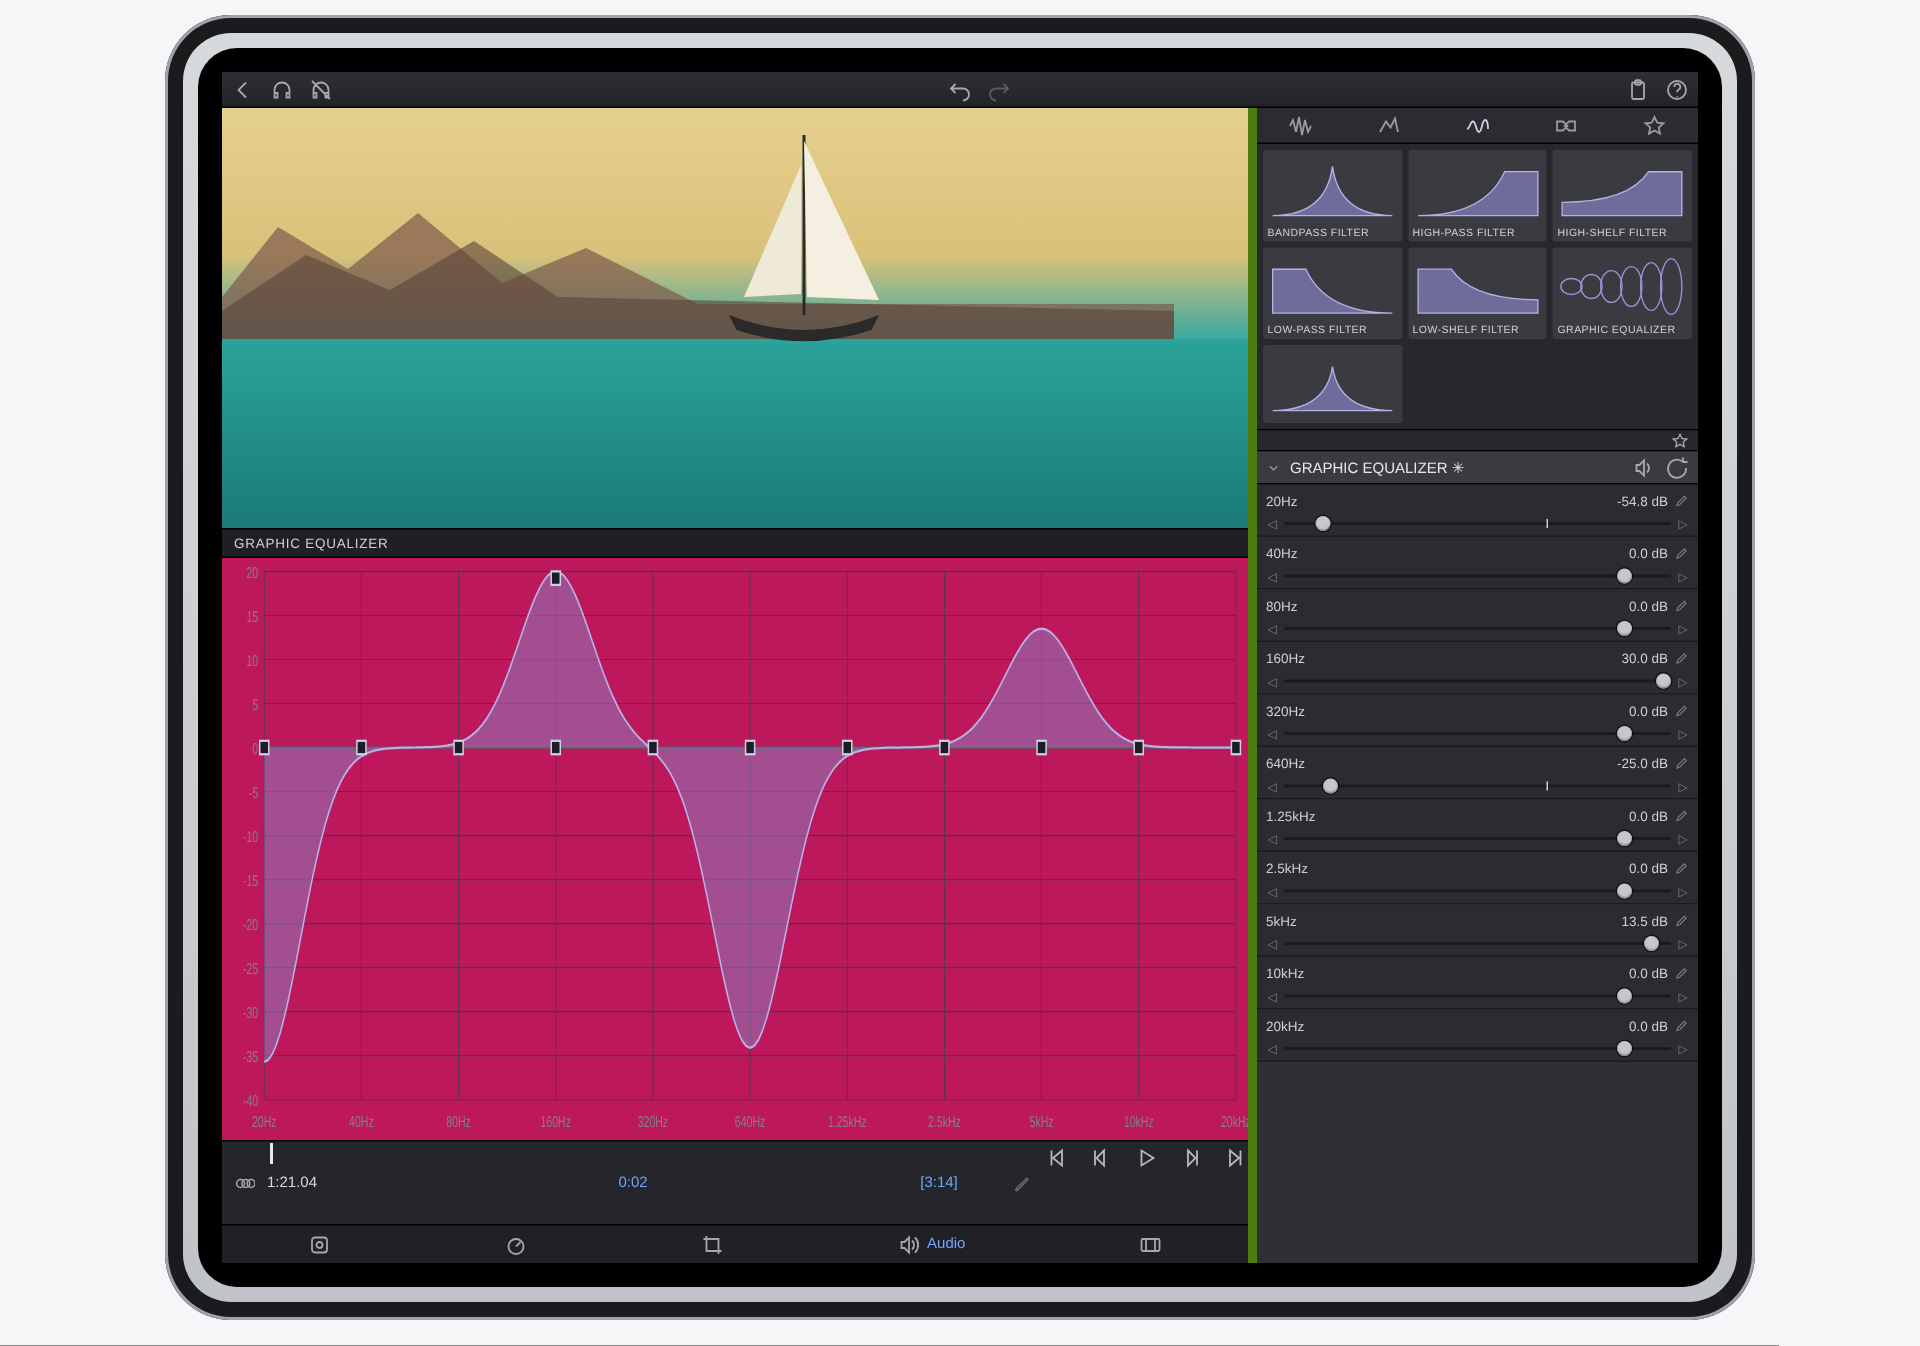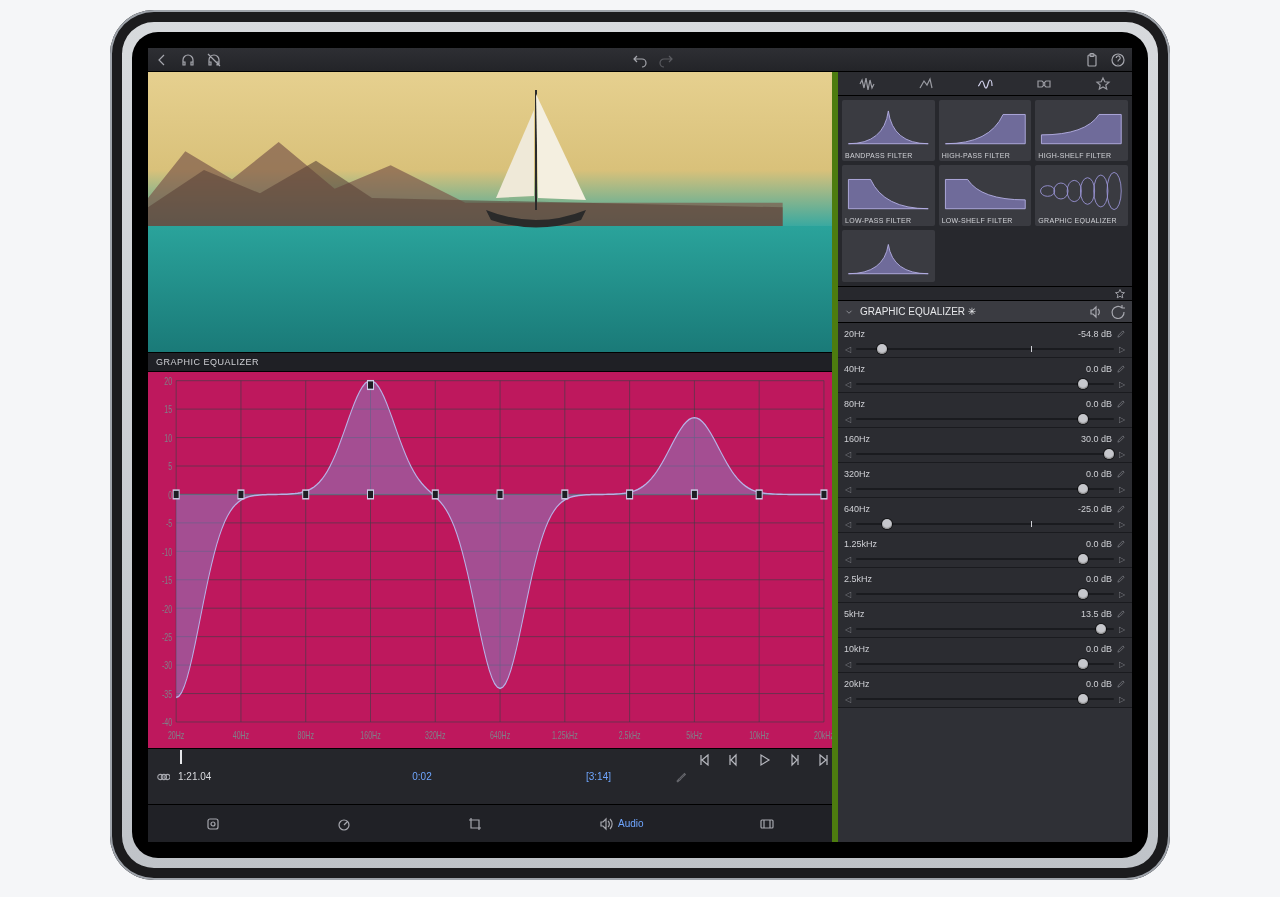--- a/index.html
+++ b/index.html
@@ -42,25 +42,25 @@
   
   .graph{flex:1;position:relative;background:#be185d;text-align:right;}
   .graph svg{position:absolute;inset:0;width:100%;height:100%;}
   
   .transport{height:56px;display:flex;flex-direction:row;background:var(--bg1);border-top:1px solid #000;}
   .scrub{height:16px;position:relative;background:#2a2b30;border-bottom:1px solid #000;}
   .scrub .play{position:absolute;left:32px;top:1px;width:2px;height:14px;background:#e6e7ea;}
   .trow{flex:1;display:flex;align-items:center;padding:0 8px;font-size:10px;gap:8px;}
   .trow .t-left{width:80px;color:var(--txt);}
   .trow .t-center{flex:1;text-align:center;color:var(--blue);}
-  .trow .t-right{width:80px;text-align:left;color:var(--blue);}
+  .trow .t-right{width:80px;text-align:center;color:var(--blue);}
   .tctl{height:22px;display:flex;gap:14px;justify-content:center;align-items:center;}
   .tctl .ico{color:#b7b8bf;}
   
-  .bottomnav{height:38px;display:flex;align-items:center;justify-content:space-around;background:#202126;border-top:1px solid #000;}
+  .bottomnav{height:26px;display:flex;align-items:center;justify-content:space-around;background:#202126;border-top:1px solid #000;}
   .bottomnav .nav{display:flex;gap:4px;align-items:center;font-size:10px;color:#8a8b92;}
   .bottomnav .nav.active{color:var(--blue);}
   
   .side-tabs{height:24px;display:flex;align-items:center;justify-content:space-around;background:#2b2c31;border-bottom:1px solid #000;}
   .side-tabs .ico{color:#9a9ba2;}
   .side-tabs .ico.active{color:#cfcfe8;}
   .presets{padding:4px;display:grid;grid-template-columns:repeat(3,1fr);gap:4px;background:#27282d;border-bottom:1px solid #000;}
   .preset{background:var(--bg3);border-radius:2px;padding:2px;display:flex;flex-direction:column;}
   .preset .pv{height:48px;display:flex;align-items:center;justify-content:center;}
   .preset .pv svg{width:100%;height:100%;}

